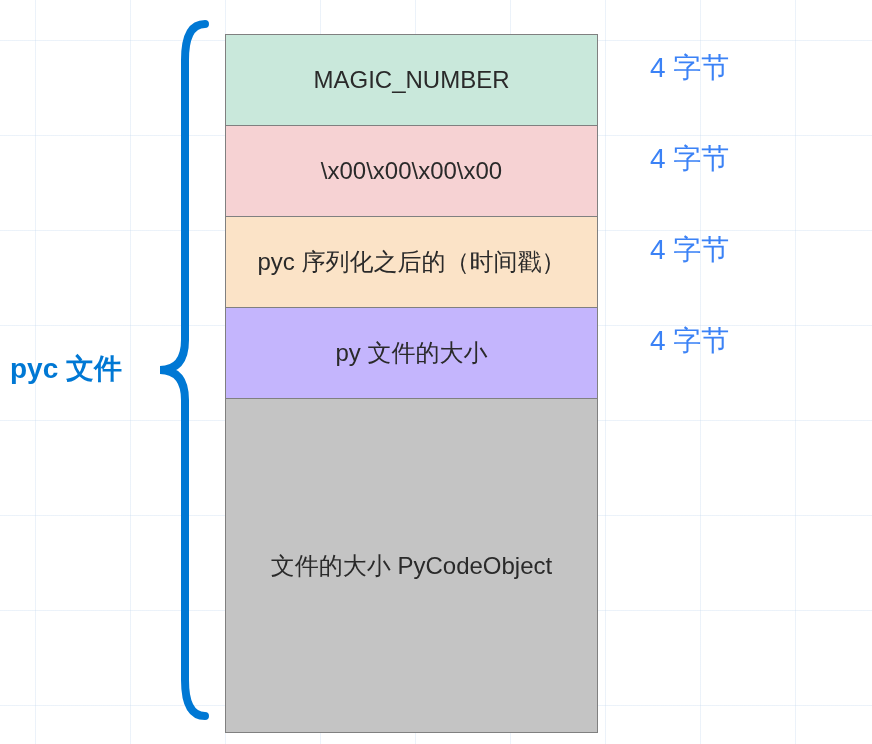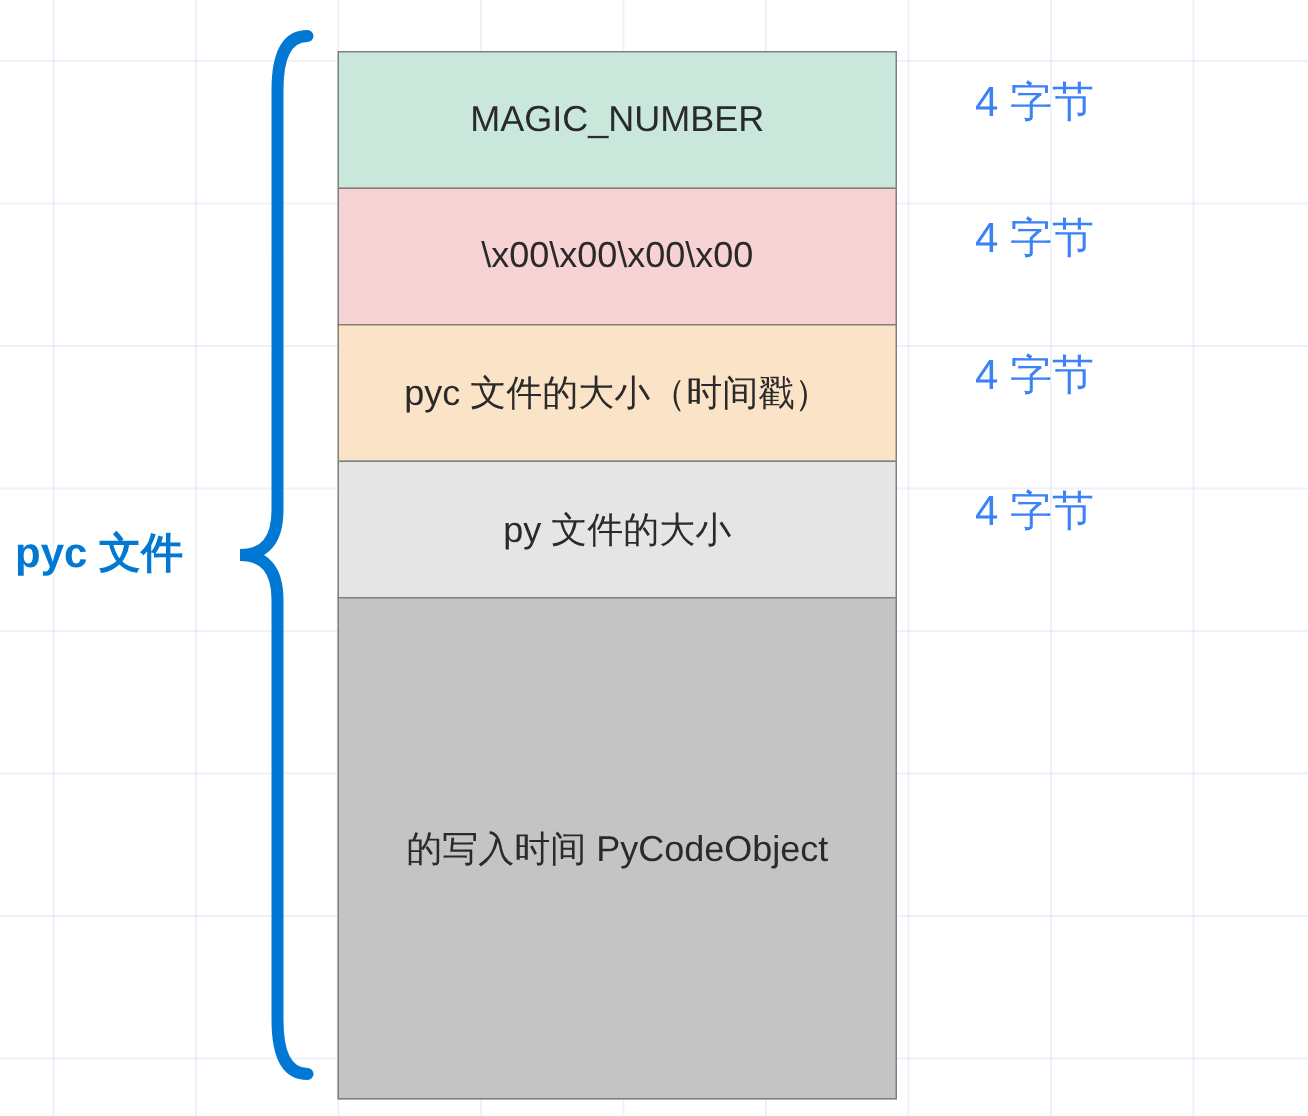--- a/index.html
+++ b/index.html
@@ -69,21 +69,21 @@
       font-size: 24px;
       color: #2a2a2a;
       margin-top: -1px;
     }
     .block:first-child {
       margin-top: 12px;
     }
     .b1 { background: #C9E8DB; height: 92px; }
     .b2 { background: #F6D2D3; height: 92px; }
     .b3 { background: #FBE3C7; height: 92px; }
-    .b4 { background: #e5e5e5; height: 92px; }
+    .b4 { background: #c4b5fd; height: 92px; }
     .b5 { background: #C4C4C4; height: 335px; }
     .sizes {
       position: absolute;
       left: 640px;
       top: 22px;
       width: 200px;
     }
     .size-label {
       height: 91px;
       display: flex;
@@ -115,27 +115,27 @@
   </div>
 
   <div class="blocks">
     <div class="block b1">
       <span>MAGIC_NUMBER</span>
     </div>
     <div class="block b2">
       <span>\x00\x00\x00\x00</span>
     </div>
     <div class="block b3">
-      <span>pyc 文件的大小（时间戳）</span>
+      <span>pyc 序列化之后的（时间戳）</span>
     </div>
     <div class="block b4">
       <span>py 文件的大小</span>
     </div>
     <div class="block b5">
-      <span>的写入时间 PyCodeObject</span>
+      <span>文件的大小 PyCodeObject</span>
     </div>
   </div>
 
   <div class="sizes">
     <div class="size-label">4 字节</div>
     <div class="size-label">4 字节</div>
     <div class="size-label">4 字节</div>
     <div class="size-label">4 字节</div>
   </div>
 

